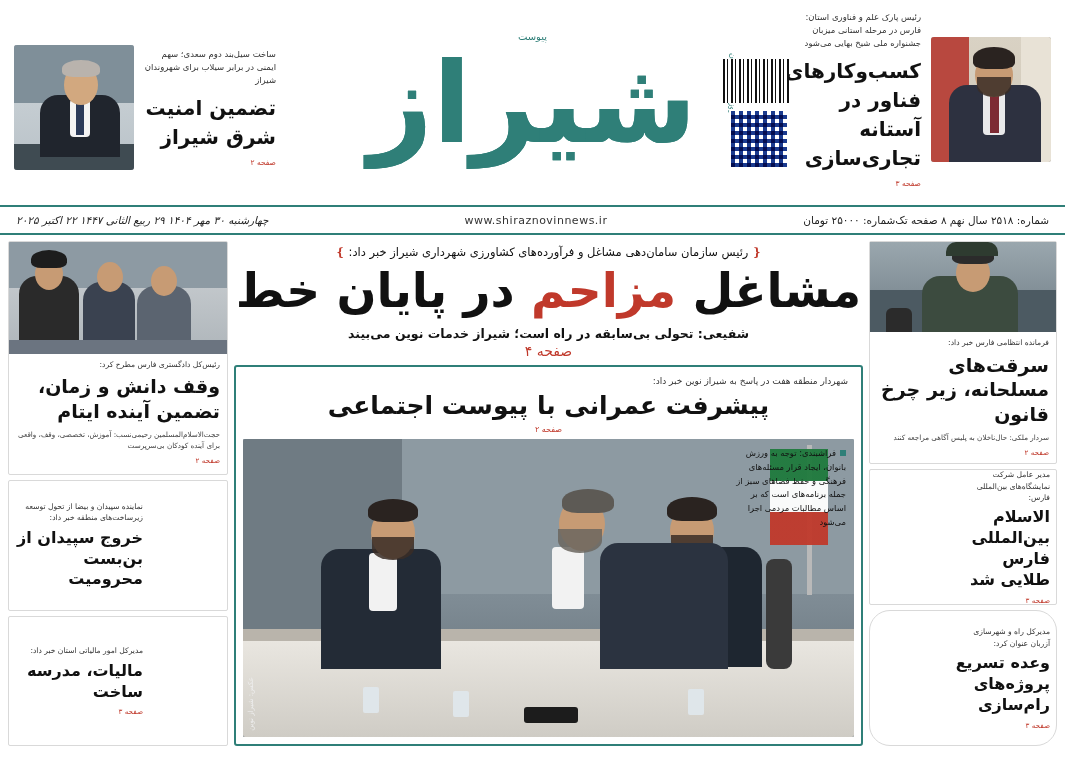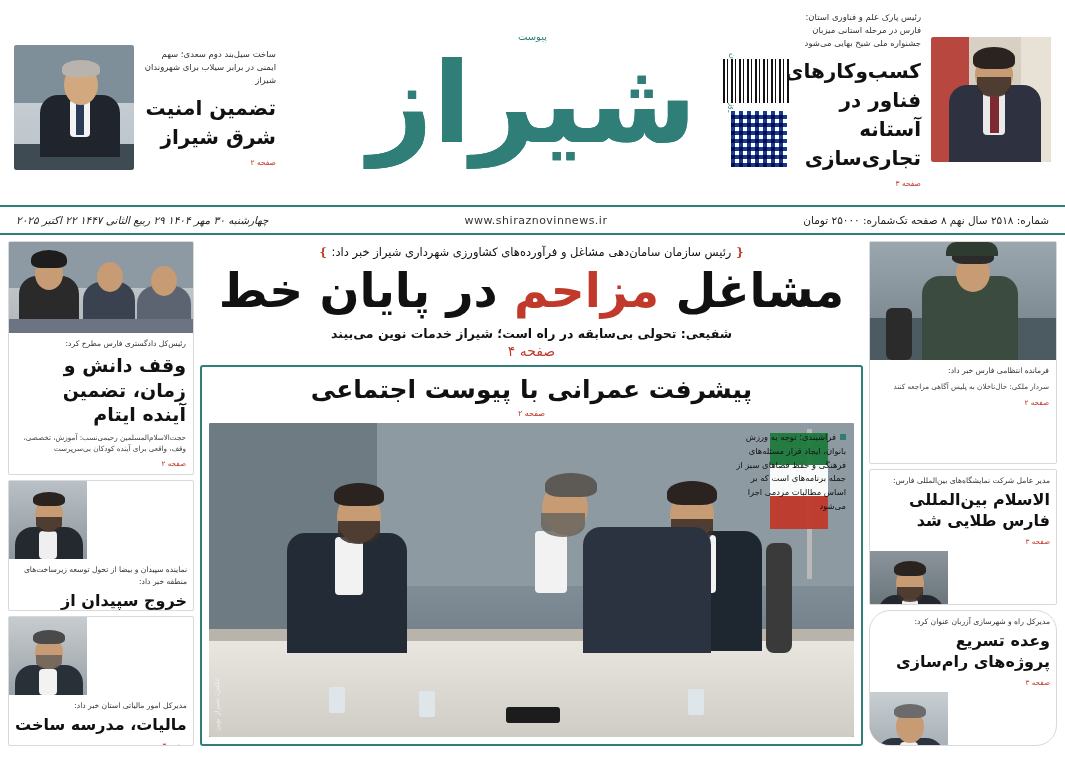--- a/index.html
+++ b/index.html
@@ -54,21 +54,21 @@
     font-size:10.5px;color:#222;background:#fff;
   }
   .infobar .site{font-size:11px;color:#333;letter-spacing:.5px;}
   .infobar .meta{font-size:10.5px;}
   .infobar .date{font-size:10.5px;font-style:italic;}
 
   
   .content{display:flex;flex-direction:row;height:515px;width:1065px;box-sizing:border-box;padding:6px 8px 4px 8px;gap:6px;}
   .col-right{width:188px;display:flex;flex-direction:column;gap:5px;}
   .col-main{flex:1;display:flex;flex-direction:column;}
-  .col-left{width:186px;display:flex;flex-direction:column;gap:5px;}
+  .col-left{width:220px;display:flex;flex-direction:column;gap:5px;}
 
   
   .lead-kicker{text-align:center;font-size:11.5px;color:#111;margin:4px 0 6px 0;}
   .lead-kicker .br{color:#c0392b;font-weight:bold;}
   .headline{
     text-align:center;font-size:47px;font-weight:bold;color:#111;line-height:1.12;margin:0 0 8px 0;
     letter-spacing:-1px;
   }
   .headline .hl{color:#c0392b;}
   .subhead{text-align:center;font-size:12.5px;font-weight:bold;color:#111;margin-bottom:2px;}
@@ -97,21 +97,21 @@
   
   .card{border:1px solid #d9d9d9;border-radius:2px;background:#fff;overflow:hidden;display:flex;flex-direction:column;}
   .card-photo{width:100%;position:relative;overflow:hidden;background:#7a8a93;}
   .card-body{padding:5px 7px 6px 7px;text-align:right;}
   .card-kicker{font-size:7.6px;color:#333;line-height:1.5;margin-bottom:4px;}
   .card-title{font-size:19px;font-weight:bold;color:#111;line-height:1.3;}
   .card-title.sm{font-size:16px;}
   .card-desc{font-size:7.2px;color:#444;line-height:1.55;margin-top:5px;}
   .card-page{font-size:7.2px;color:#c0392b;margin-top:5px;}
 
-  .card-row{display:flex;flex-direction:column;align-items:flex-end;}
+  .card-row{display:flex;flex-direction:row;align-items:center;}
   .card-row .ph{width:78px;flex:0 0 78px;position:relative;overflow:hidden;background:#7a8a93;}
   .card-row .bd{flex:1;padding:5px 6px;text-align:right;}
 
   
   .ph-scene{position:absolute;inset:0;}
   .sky{position:absolute;inset:0;}
   .suit{position:absolute;border-radius:18px 18px 0 0;}
   .head{position:absolute;border-radius:50%;background:#c79b74;}
   .hair{position:absolute;border-radius:50% 50% 30% 30%;background:#2a2320;}
   .beard{position:absolute;border-radius:0 0 50% 50%;background:#3a2d26;opacity:.85;}
@@ -197,20 +197,21 @@
             <div class="wallpanel" style="left:0;bottom:0;width:100%;height:42px;background:#4c5a62;"></div>
             <div class="suit" style="left:52px;top:34px;width:96px;height:86px;background:#3c4b3f;"></div>
             <div class="head" style="left:86px;top:12px;width:34px;height:38px;background:#c79b74;"></div>
             <div class="hair" style="left:82px;top:4px;width:42px;height:18px;background:#2b2b2b;"></div>
             <div class="suit" style="left:76px;top:0px;width:52px;height:14px;background:#2e3b30;border-radius:10px 10px 0 0;"></div>
             <div class="shirt" style="left:16px;top:66px;width:26px;height:52px;background:#2b2b2b;border-radius:6px;"></div>
           </div>
         </div>
         <div class="card-body">
           <div class="card-kicker">فرمانده انتظامی فارس خبر داد:</div>
+          <div class="card-title">سرقت‌های مسلحانه، زیر چرخ قانون</div>
           <div class="card-desc">سردار ملکی: حال‌ناخلان به پلیس آگاهی مراجعه کنند</div>
           <div class="card-page">صفحه ۲</div>
         </div>
       </div>
 
       <div class="card card-row" style="flex:.82;">
         <div class="bd">
           <div class="card-kicker">مدیر عامل شرکت نمایشگاه‌های بین‌المللی فارس:</div>
           <div class="card-title sm">الاسلام بین‌المللی فارس طلایی شد</div>
           <div class="card-page">صفحه ۳</div>
@@ -252,20 +253,21 @@
         <span>رئیس سازمان سامان‌دهی مشاغل و فرآورده‌های کشاورزی شهرداری شیراز خبر داد:</span>
         <span class="br">❵</span>
       </div>
       <div class="headline">
         <span>مشاغل </span><span class="hl">مزاحم</span><span> در پایان خط</span>
       </div>
       <div class="subhead">شفیعی: تحولی بی‌سابقه در راه است؛ شیراز خدمات نوین می‌بیند</div>
       <div class="subpage">صفحه ۴</div>
 
       <div class="main-box">
+        <div class="mb-kicker">شهردار منطقه هفت در پاسخ به شیراز نوین خبر داد:</div>
         <div class="mb-title">پیشرفت عمرانی با پیوست اجتماعی</div>
         <div class="mb-page">صفحه ۲</div>
 
         <div class="mb-photo">
           <div class="ph-scene">
 
             <div class="sky" style="background:linear-gradient(180deg,#9ba8b0 0%,#7e8b94 55%,#5f6a72 100%);"></div>
             <div class="wallpanel" style="left:0;top:0;width:100%;height:52%;background:#8d9aa2;"></div>
             <div class="wallpanel" style="left:0;top:0;width:26%;height:100%;background:#6f7b83;"></div>
 

